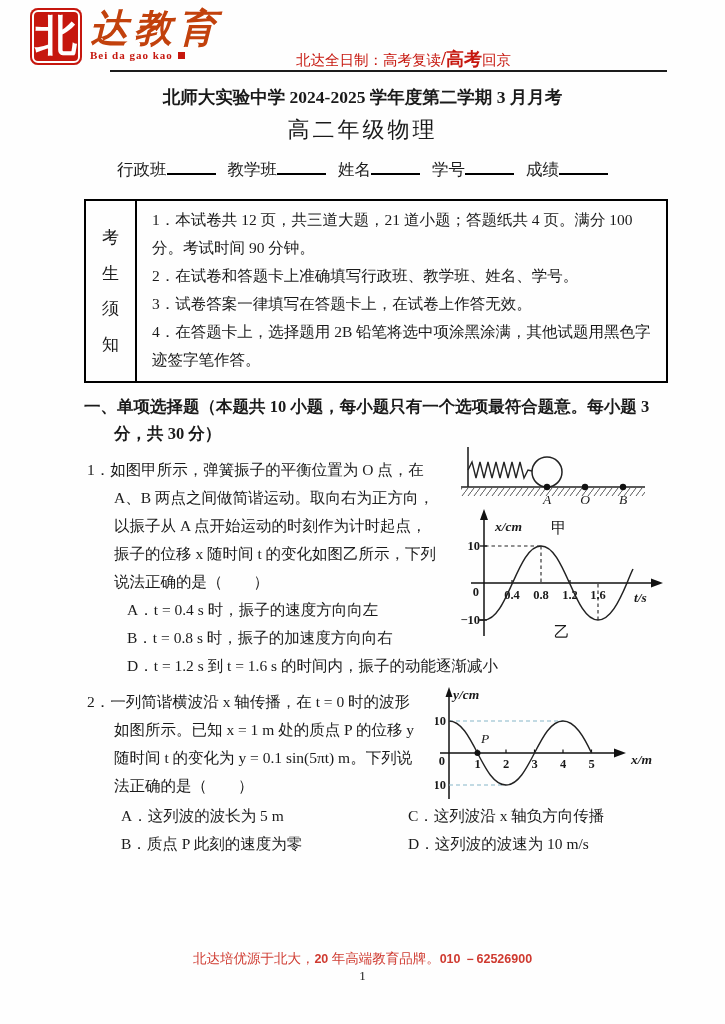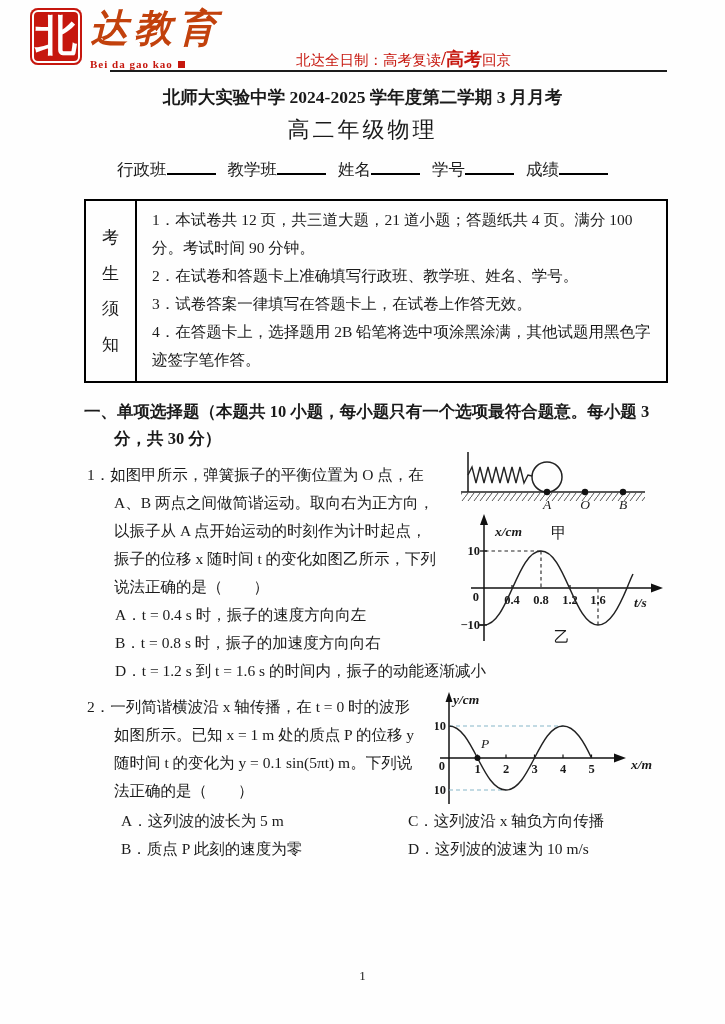--- a/index.html
+++ b/index.html
@@ -13,21 +13,21 @@
   
   .hdr { position:relative; height:78px; }
   .logo { position:absolute; left:30px; top:8px; display:flex; align-items:flex-start; }
   .seal {
     width:52px; height:57px; background:#c6170e; color:#fff; border-radius:8px;
     font-size:42px; font-weight:bold; line-height:57px; text-align:center;
     box-shadow: inset 0 0 0 2px #c6170e, inset 0 0 0 4px #fff;
   }
   .logo-right { margin-left:8px; }
   .brand-cn { color:#c2410c; font-weight:bold; font-size:38px; line-height:40px; letter-spacing:6px; font-style:italic; }
-  .brand-sub { color:#c6170e; font-size:11px; font-weight:bold; letter-spacing:1px; margin-top:10px; }
+  .brand-sub { color:#c6170e; font-size:11px; font-weight:bold; letter-spacing:1px; margin-top:1px; }
   .red-sq { display:inline-block; width:7px; height:7px; background:#c6170e; margin-left:5px; }
   .slogan { position:absolute; left:296px; top:47px; color:#c6170e; font-size:14.5px; white-space:nowrap; }
   .slogan b { font-size:18px; }
   .hdr-rule { position:absolute; left:110px; top:70px; width:557px; height:0; border:none; border-top:2.4px solid #1c1c1c; margin:0; }
 
   
   .exam-title { text-align:center; font-weight:bold; font-size:17.5px; margin-top:7px; }
   .subject-title { text-align:center; font-size:22px; letter-spacing:3px; margin-top:6px; }
 
   
@@ -39,31 +39,31 @@
   .notice-box { display:flex; border:2px solid #000; margin:18px 57px 0 84px; }
   .notice-side {
     width:51px; border-right:2px solid #000; display:flex; flex-direction:column;
     justify-content:space-evenly; align-items:center; font-size:17px; padding:12px 0;
   }
   .notice-body { flex:1; padding:5px 13px 7px 15px; font-size:15.5px; line-height:28px; }
   .notice-body p { margin:0; }
 
   
   .section-heading {
-    margin:15px 57px 0 84px; font-weight:bold; font-size:16.5px; line-height:27px;
+    margin:10px 57px 0 84px; font-weight:bold; font-size:16.5px; line-height:27px;
     padding-left:30px; text-indent:-30px;
   }
 
   
   .question { font-size:15.5px; line-height:28px; }
   .q1 { margin:9px 8px 0 87px; }
   .q2 { margin:8px 55px 0 87px; }
   .q-text { margin:0; padding-left:27px; text-indent:-27px; }
   .q-num { display:inline; }
-  .option { margin-left:28px; }
+  .option { margin-left:40px; }
   .q2-options { clear:right; display:grid; grid-template-columns:287px 1fr; margin-left:34px; }
 
   .fig1 { float:right; width:266px; margin:-12px 0 2px 12px; }
   .fig1 svg { display:block; }
   .fig-spring { margin-left:8px; }
   .fig2 { float:right; width:235px; margin:-4px 0 0 10px; }
   .fig2 svg { display:block; }
 
   svg text { font-family:"Liberation Serif","DejaVu Serif",serif; fill:#1a1a1a; }
   .svg-it { font-style:italic; font-size:13.5px; }
@@ -223,15 +223,18 @@
     </div>
     <p class="q-text"><span class="q-num">2．</span><span>一列简谐横波沿 x 轴传播，在 t = 0 时的波形如图所示。已知 x = 1 m 处的质点 P 的位移 y 随时间 t 的变化为 y = 0.1 sin(5πt) m。下列说法正确的是（　　）</span></p>
     <div class="q2-options">
       <div>A．这列波的波长为 5 m</div>
       <div>C．这列波沿 x 轴负方向传播</div>
       <div>B．质点 P 此刻的速度为零</div>
       <div>D．这列波的波速为 10 m/s</div>
     </div>
   </div>
 
+  <div class="footer">
+    <span>北达培优源于北大，</span><b>20</b><span> 年高端教育品牌。</span><b>010 －62526900</b>
+  </div>
   <div class="page-num">1</div>
 
 </div>
 
 </body></html>

